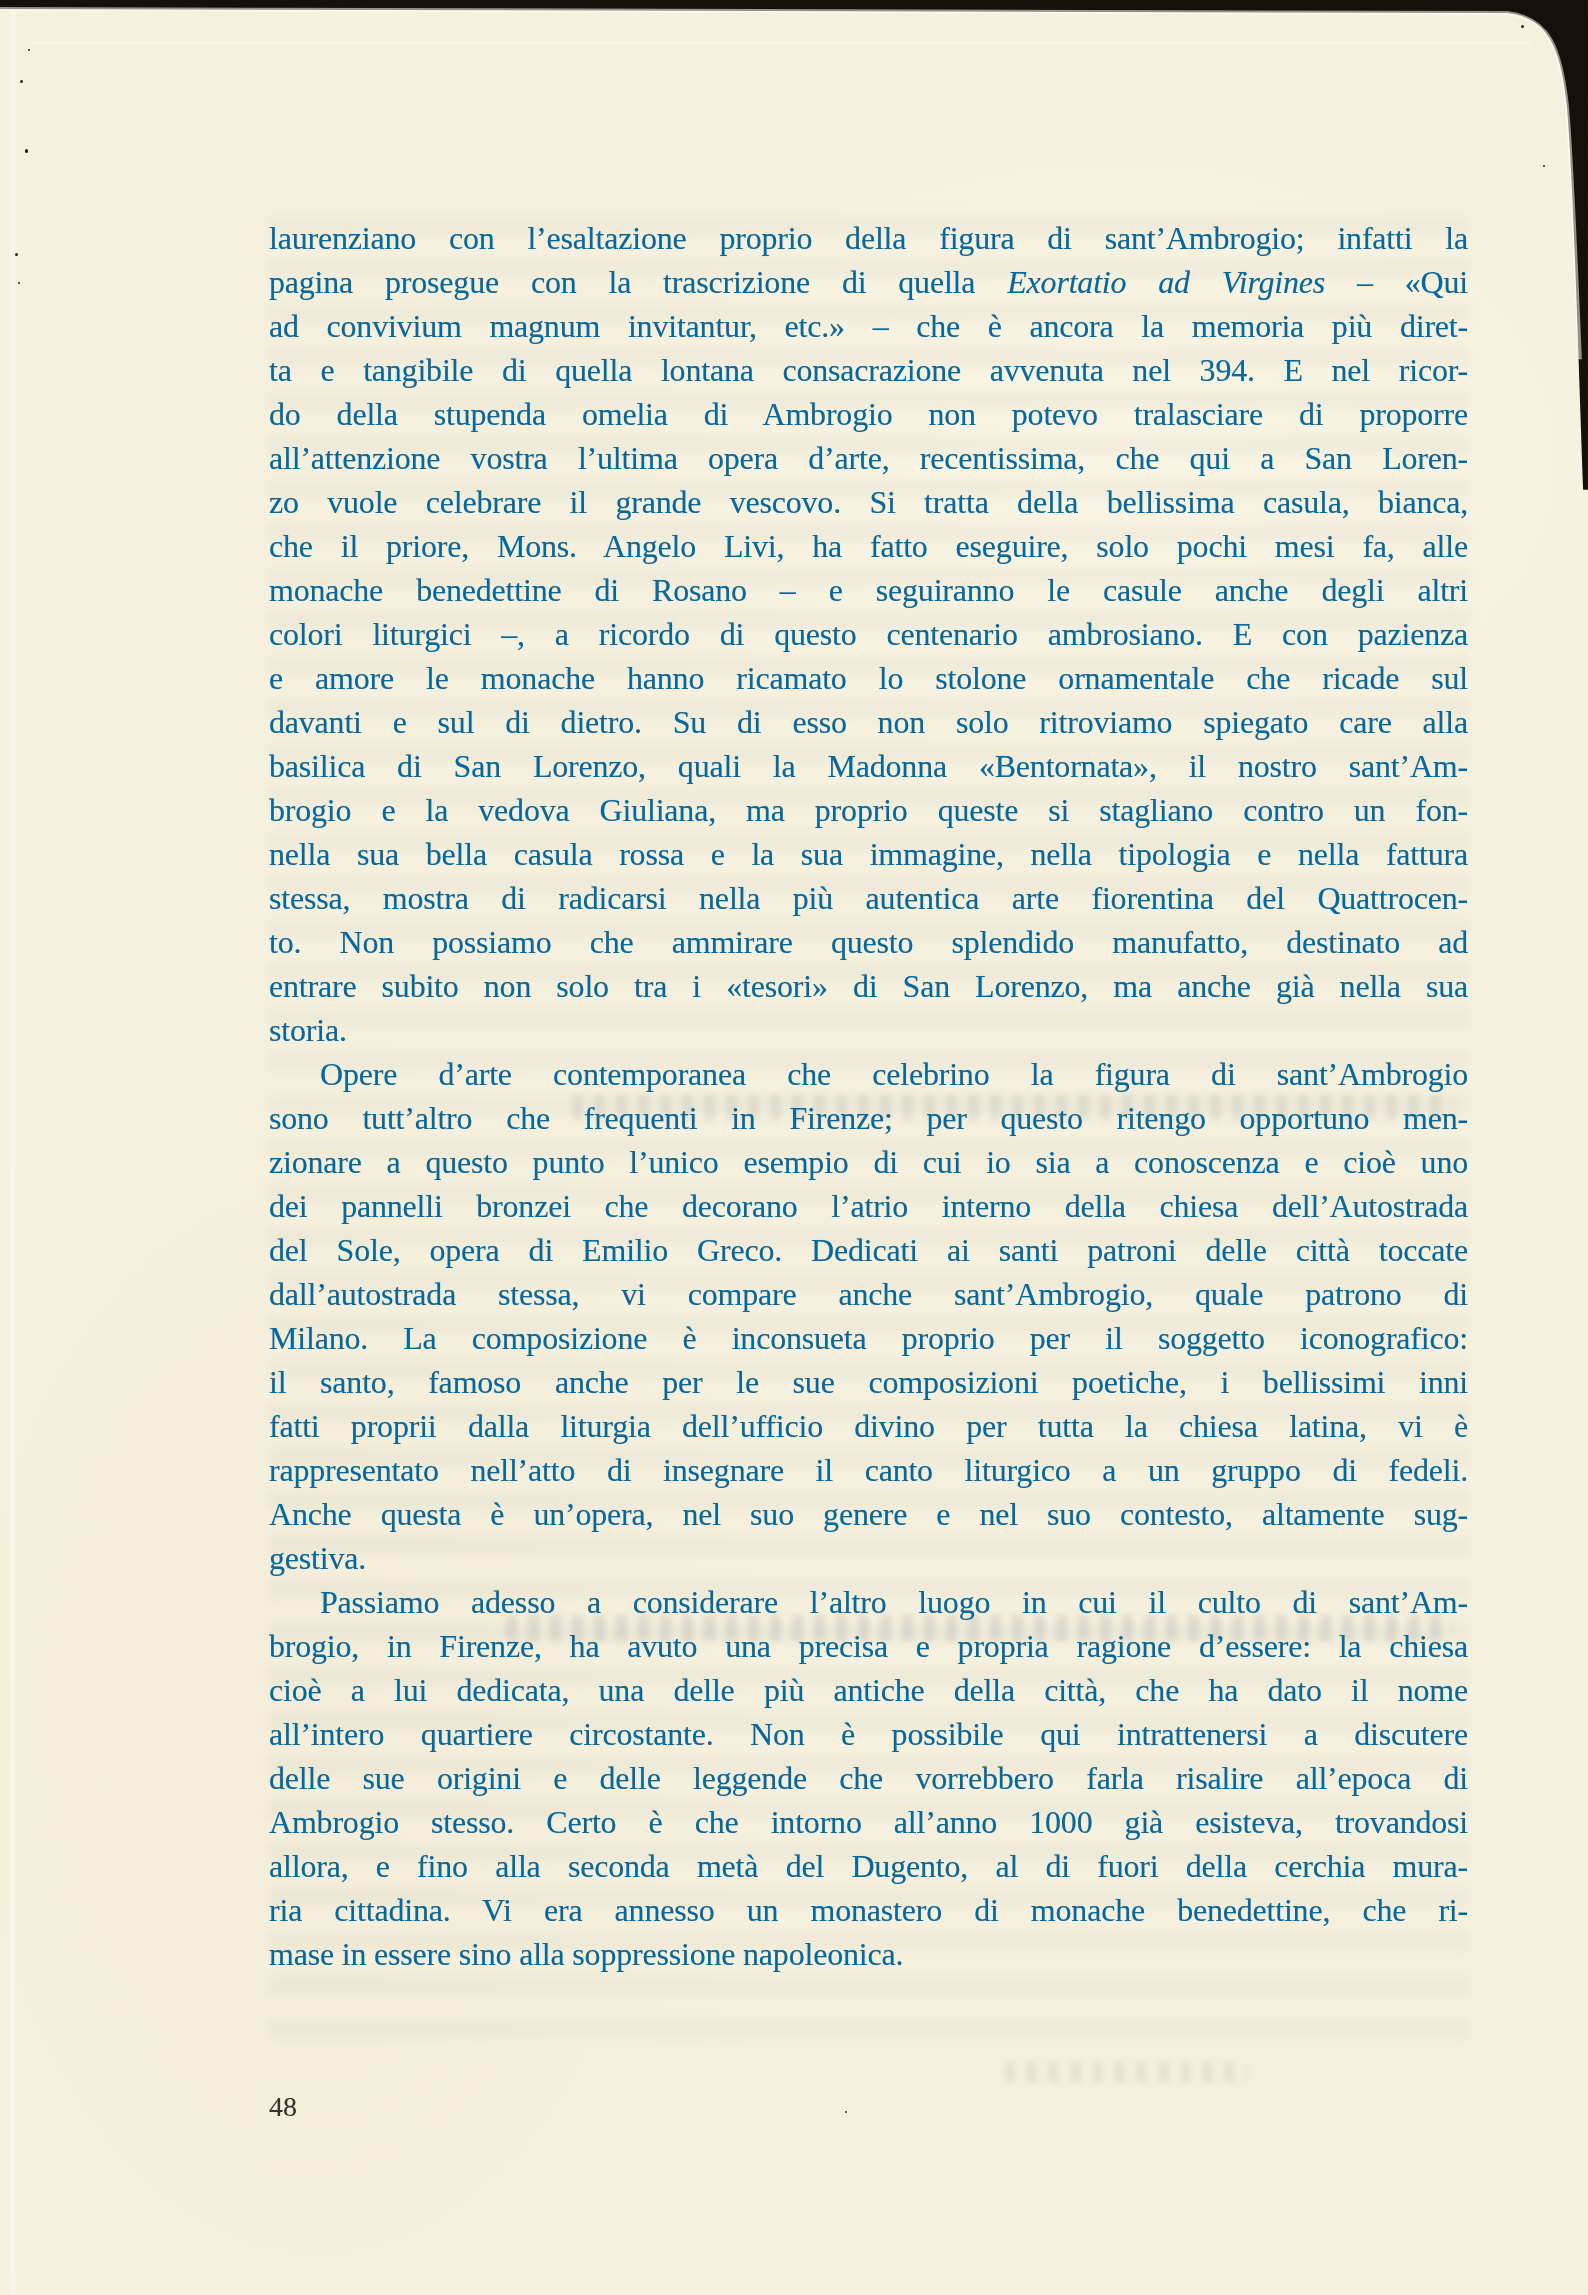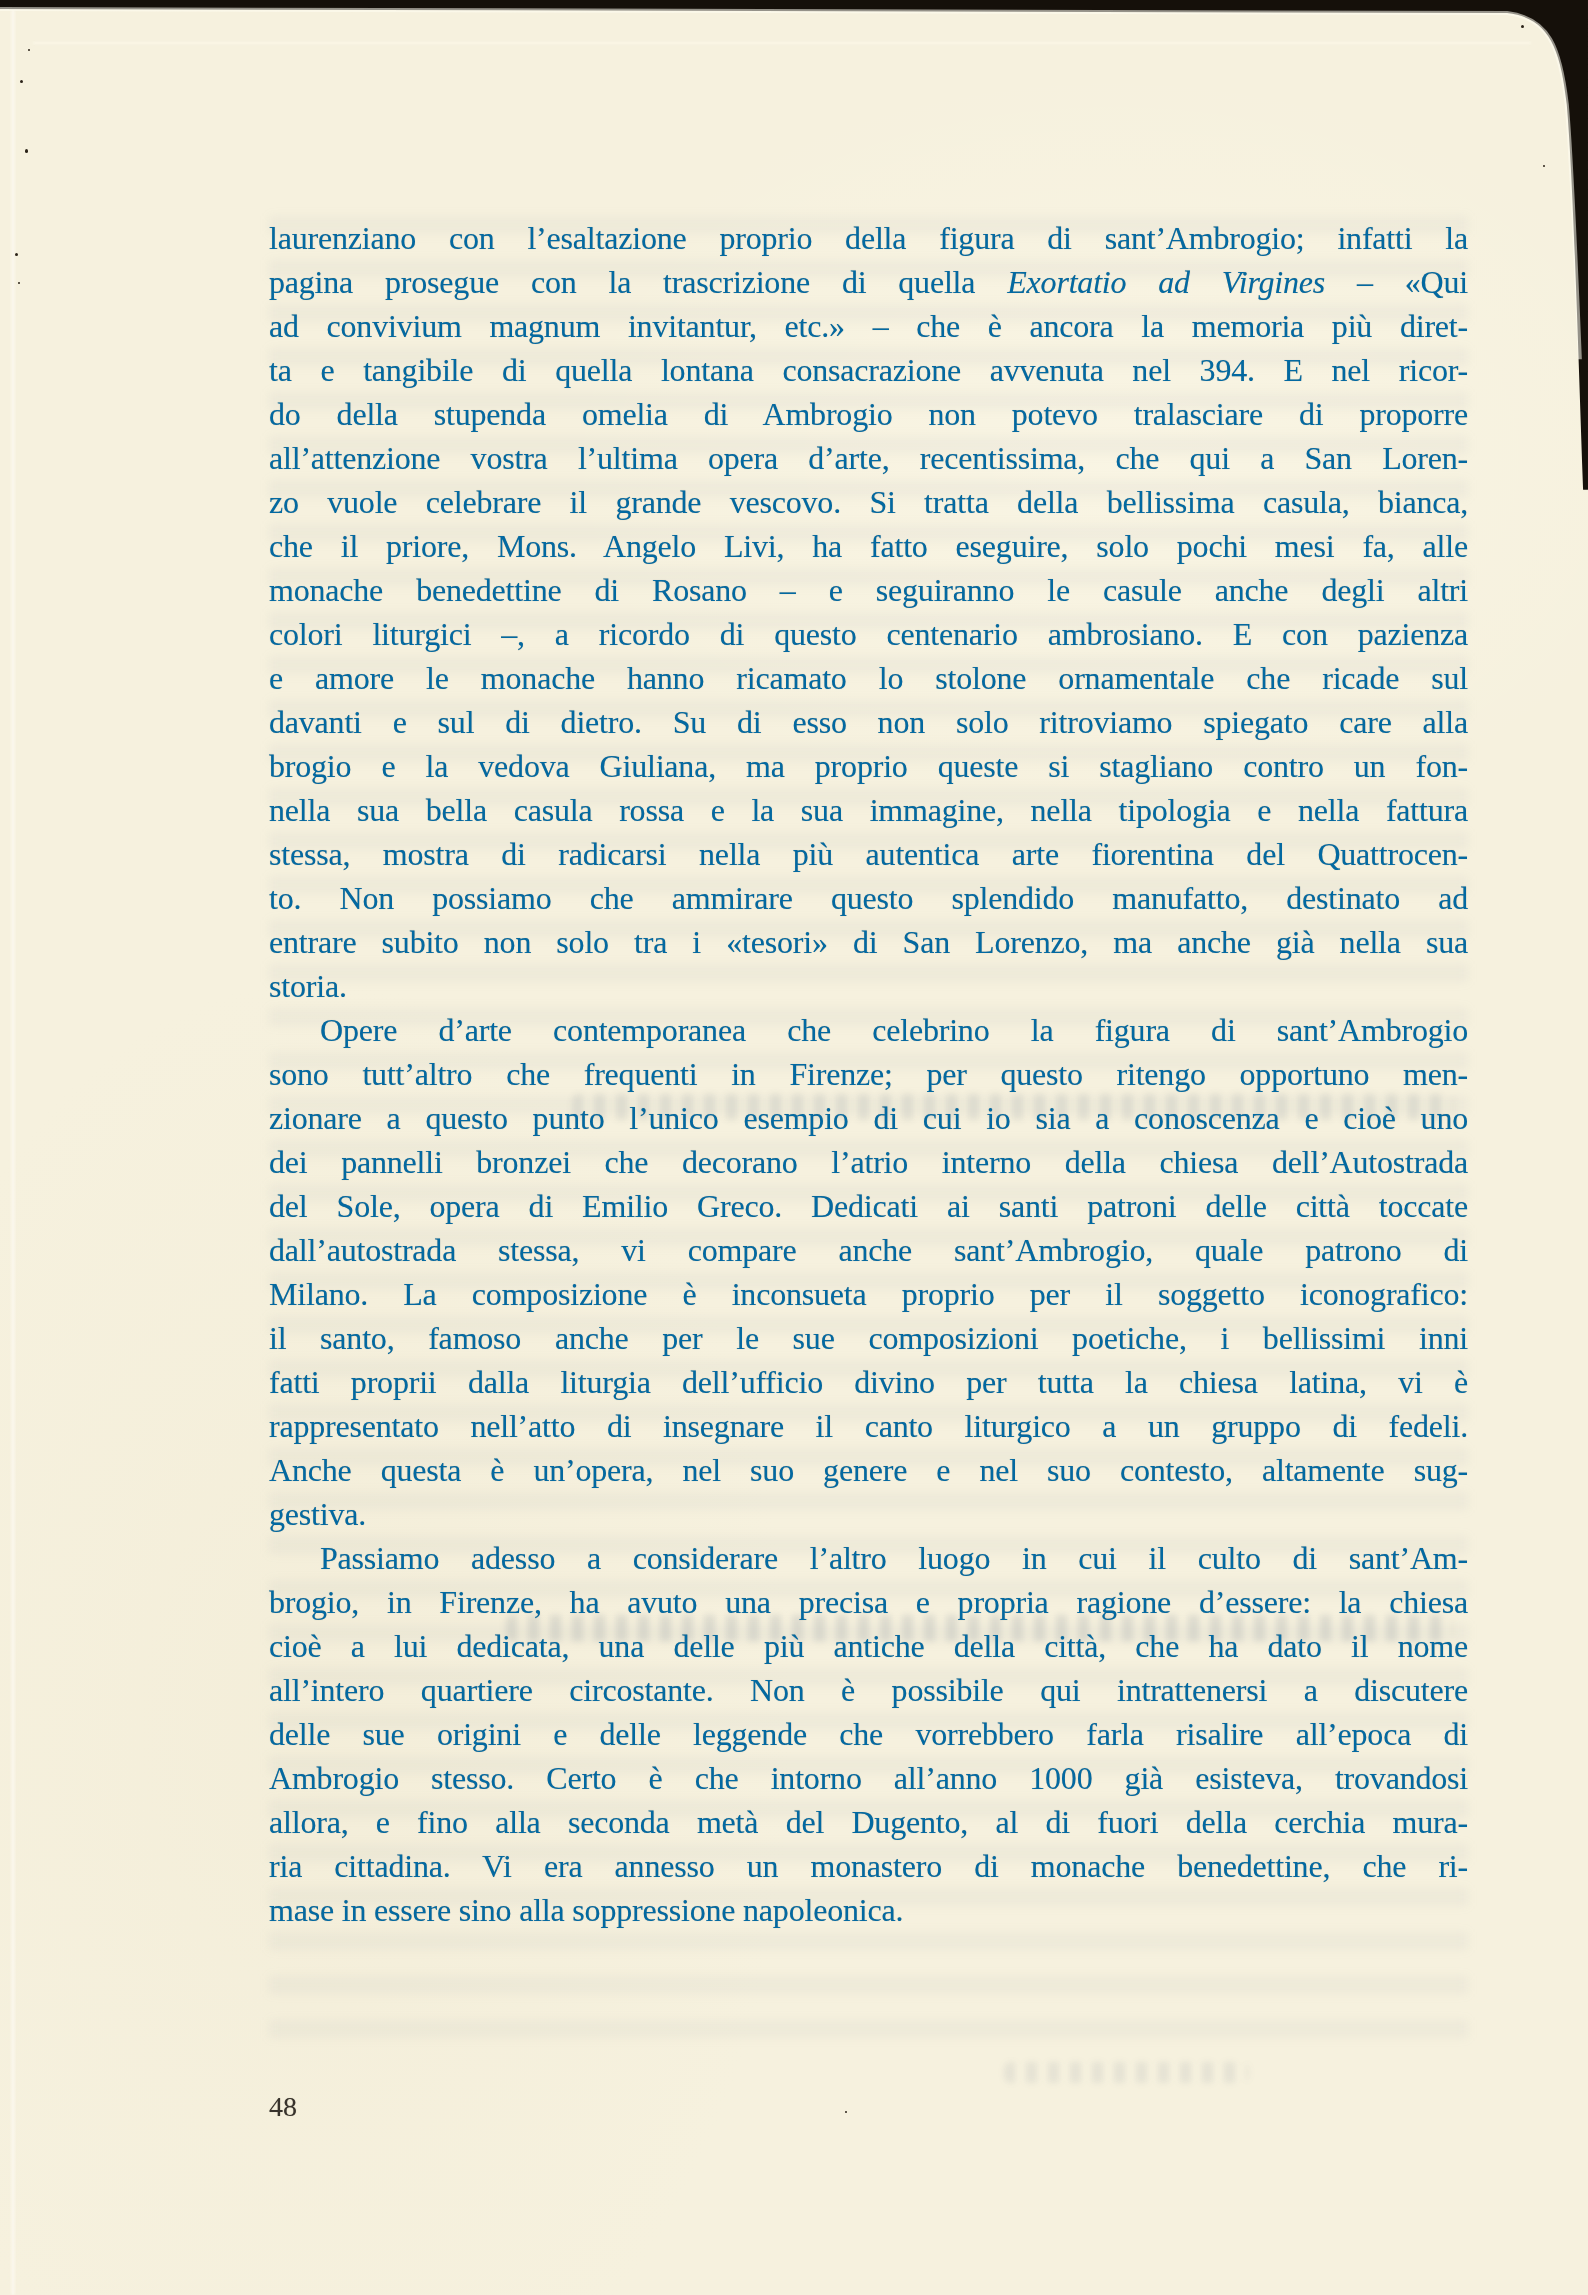--- a/index.html
+++ b/index.html
@@ -88,20 +88,21 @@
         <div class="line"><span>ad convivium magnum invitantur, etc.» – che è ancora la memoria più diret-</span></div>
         <div class="line"><span>ta e tangibile di quella lontana consacrazione avvenuta nel 394. E nel ricor-</span></div>
         <div class="line"><span>do della stupenda omelia di Ambrogio non potevo tralasciare di proporre</span></div>
         <div class="line"><span>all’attenzione vostra l’ultima opera d’arte, recentissima, che qui a San Loren-</span></div>
         <div class="line"><span>zo vuole celebrare il grande vescovo. Si tratta della bellissima casula, bianca,</span></div>
         <div class="line"><span>che il priore, Mons. Angelo Livi, ha fatto eseguire, solo pochi mesi fa, alle</span></div>
         <div class="line"><span>monache benedettine di Rosano – e seguiranno le casule anche degli altri</span></div>
         <div class="line"><span>colori liturgici –, a ricordo di questo centenario ambrosiano. E con pazienza</span></div>
         <div class="line"><span>e amore le monache hanno ricamato lo stolone ornamentale che ricade sul</span></div>
         <div class="line"><span>davanti e sul di dietro. Su di esso non solo ritroviamo spiegato care alla</span></div>
+        <div class="line"><span>basilica di San Lorenzo, quali la Madonna «Bentornata», il nostro sant’Am-</span></div>
         <div class="line"><span>brogio e la vedova Giuliana, ma proprio queste si stagliano contro un fon-</span></div>
         <div class="line"><span>nella sua bella casula rossa e la sua immagine, nella tipologia e nella fattura</span></div>
         <div class="line"><span>stessa, mostra di radicarsi nella più autentica arte fiorentina del Quattrocen-</span></div>
         <div class="line"><span>to. Non possiamo che ammirare questo splendido manufatto, destinato ad</span></div>
         <div class="line"><span>entrare subito non solo tra i «tesori» di San Lorenzo, ma anche già nella sua</span></div>
         <div class="line last"><span>storia.</span></div>
       </div>
       <div class="paragraph">
         <div class="line indent"><span>Opere d’arte contemporanea che celebrino la figura di sant’Ambrogio</span></div>
         <div class="line"><span>sono tutt’altro che frequenti in Firenze; per questo ritengo opportuno men-</span></div>

